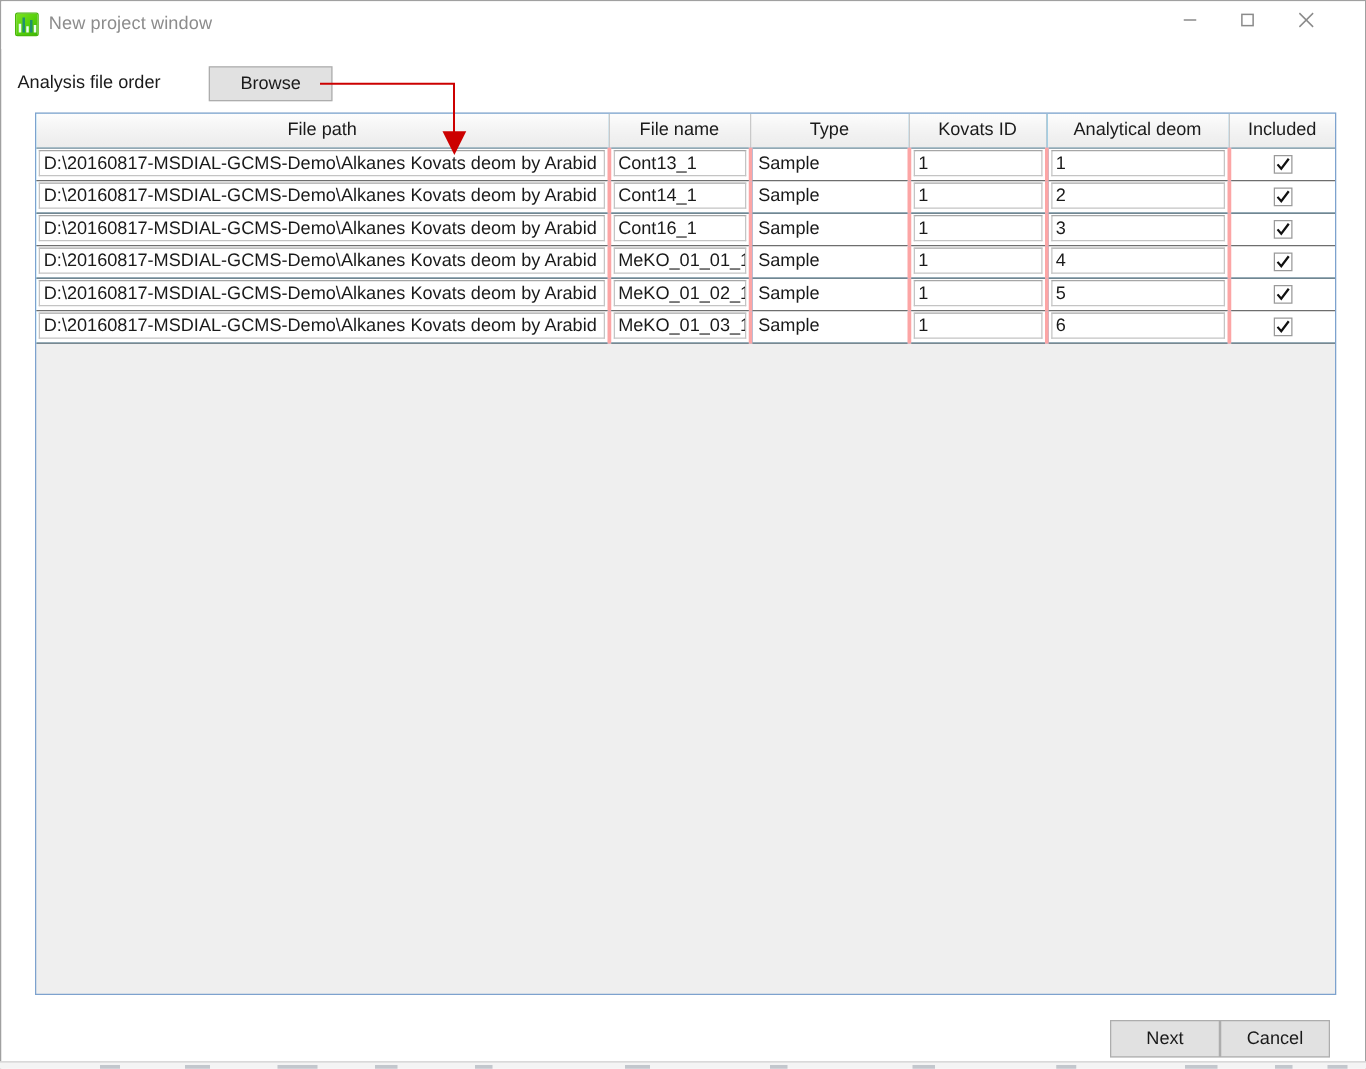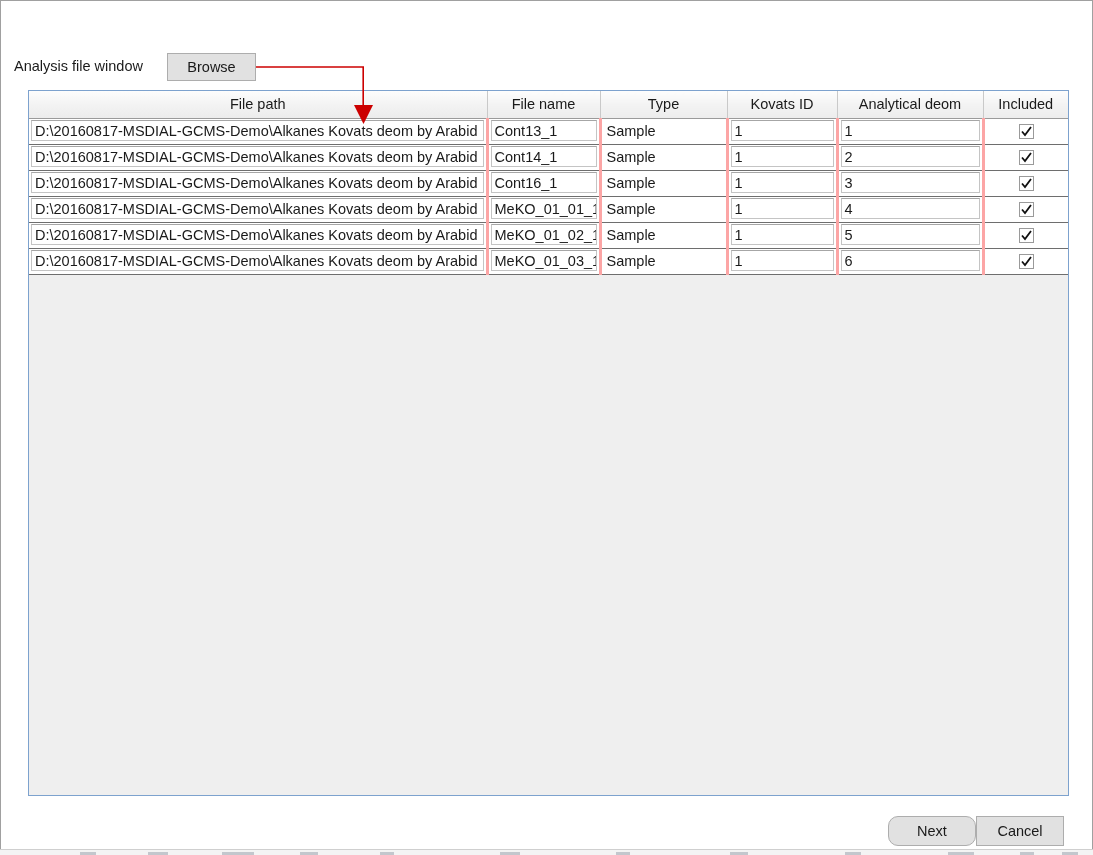--- a/index.html
+++ b/index.html
@@ -75,21 +75,21 @@
     position: absolute;
     left: 13px; top: 57px;
     font-size: 14.5px;
     color: #1a1a1a;
     white-space: nowrap;
   }
 
   #browse-btn {
     position: absolute;
     left: 166px; top: 52px;
-    width: 89px; height: 28px;
+    width: 99px; height: 28px;
     background: #e1e1e1;
     border: 1px solid #adadad;
     font-family: "Liberation Sans", sans-serif;
     font-size: 14.5px;
     color: #1a1a1a;
     cursor: default;
     line-height: 26px;
     text-align: center;
   }
 
@@ -176,21 +176,21 @@
     width: 88px; height: 30px;
     background: #e1e1e1;
     border: 1px solid #adadad;
     font-family: "Liberation Sans", sans-serif;
     font-size: 14.5px;
     color: #1a1a1a;
     line-height: 28px;
     text-align: center;
     cursor: default;
   }
-  #btn-next { left: 887px; border-radius: 10px; }
+  #btn-next { left: 887px; }
   #btn-cancel { left: 975px; }
 
   
   #bg-sliver {
     position: absolute;
     left: 0; top: 849px;
     width: 1093px; height: 6px;
     background: #f4f4f4;
     border-top: 1px solid #cfcfcf;
     overflow: hidden;
@@ -201,22 +201,51 @@
     height: 4px;
     background: #9aa3ad;
     opacity: .55;
   }
 </style>
 </head>
 <body>
 
 <div id="window">
 
-
-  <div id="label-analysis">Analysis file window</div>
+  <div id="titlebar">
+
+    <div id="app-icon">
+      <div class="pk" style="left:2px;height:7px;"></div>
+      <div class="pk t" style="left:5px;height:12px;"></div>
+      <div class="pk" style="left:8px;height:5px;"></div>
+      <div class="pk t" style="left:11px;height:10px;"></div>
+      <div class="pk" style="left:14px;height:6px;"></div>
+    </div>
+
+    <div id="title-text">New project window</div>
+
+    <div class="wbtn" id="btn-min">
+      <svg width="12" height="12" viewBox="0 0 12 12">
+          <line x1="1" y1="6" x2="11" y2="6" stroke="#8a8a8a" stroke-width="1.2"></line>
+        </svg>
+    </div>
+    <div class="wbtn" id="btn-max">
+      <svg width="12" height="12" viewBox="0 0 12 12">
+          <rect x="1.5" y="1.5" width="9" height="9" fill="none" stroke="#8a8a8a" stroke-width="1.2"></rect>
+        </svg>
+    </div>
+    <div class="wbtn" id="btn-close">
+      <svg width="13" height="13" viewBox="0 0 13 13">
+          <line x1="1" y1="1" x2="12" y2="12" stroke="#8a8a8a" stroke-width="1.2"></line>
+          <line x1="12" y1="1" x2="1" y2="12" stroke="#8a8a8a" stroke-width="1.2"></line>
+        </svg>
+    </div>
+  </div>
+
+  <div id="label-analysis">Analysis file order</div>
   <div id="browse-btn">Browse</div>
 
   <div id="grid-panel">
     <table class="grid">
       <colgroup>
         <col style="width:458px">
         <col style="width:113px">
         <col style="width:127px">
         <col style="width:110px">
         <col style="width:146px">

